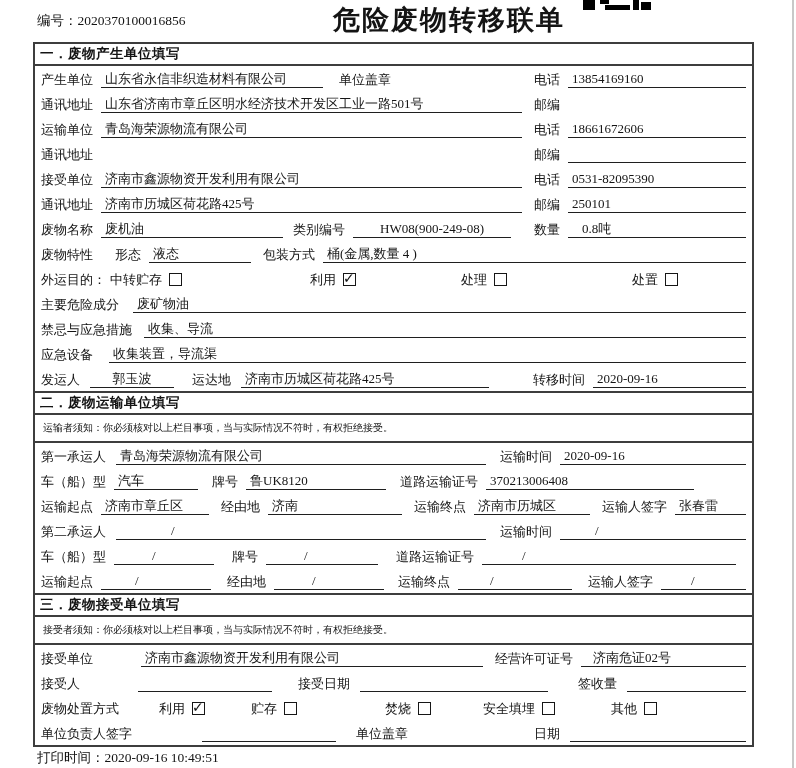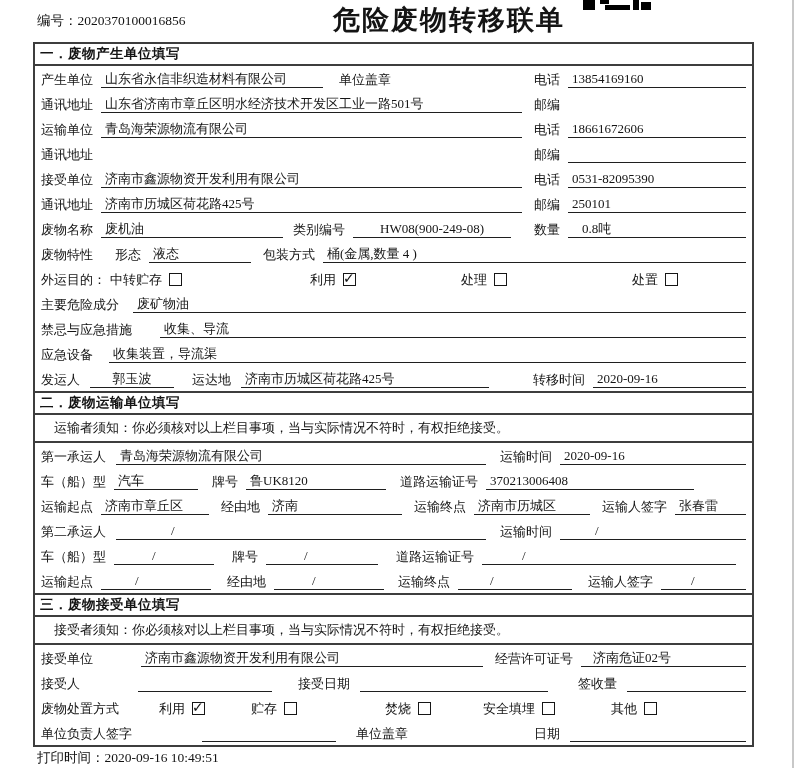--- a/index.html
+++ b/index.html
@@ -21,21 +21,21 @@
   .qr{position:absolute;left:583px;top:0;width:68px;height:10px}
   .qr i{position:absolute;background:#000;display:block}
   
   .tbl{position:absolute;left:33px;top:42px;width:721px;border:2px solid #3d3d3d;background:#fff;box-sizing:border-box}
   .sec+.sec{border-top:2px solid #3d3d3d}
   .sec-title{
     height:20px;line-height:20px;padding-left:5px;font-weight:bold;font-size:13.5px;
     font-family:"Liberation Sans","DejaVu Sans",sans-serif;
     border-bottom:2px solid #3d3d3d;letter-spacing:.5px;
   }
-  .note{height:26px;line-height:26px;padding-left:19px;border-bottom:2px solid #3d3d3d;font-size:13px}
+  .note{height:26px;line-height:26px;padding-left:8px;border-bottom:2px solid #3d3d3d;font-size:10px}
   .row{display:flex;align-items:flex-end;height:25px;padding:0 6px 3px 6px;box-sizing:border-box}
   .lbl{white-space:nowrap;line-height:17px;flex:none}
   .u{border-bottom:1px solid #1f1f1f;min-height:17px;line-height:17px;white-space:nowrap;padding:0 4px;box-sizing:border-box;flex:none;overflow:hidden}
   .fx{flex:1 1 auto}
   .sp{flex:1 1 auto}
   .rg{margin-left:auto;width:212px;display:flex;align-items:flex-end;flex:none}
   .rg .lbl{margin-right:8px}
   .rg .u{flex:1}
   .opt{display:flex;align-items:center;line-height:17px}
   .cb{width:11px;height:11px;border:1.5px solid #161616;display:inline-block;margin-left:7px;position:relative;flex:none;box-sizing:content-box}
@@ -157,21 +157,21 @@
         <span class="cb"></span>
       </span>
     </div>
 
     <div class="row">
       <span class="lbl" style="margin-right:14px">主要危险成分</span>
       <span class="u fx">废矿物油</span>
     </div>
 
     <div class="row">
-      <span class="lbl" style="margin-right:28px">禁忌与应急措施</span>
+      <span class="lbl" style="margin-right:12px">禁忌与应急措施</span>
       <span class="u fx">收集、导流</span>
     </div>
 
     <div class="row">
       <span class="lbl" style="margin-right:16px">应急设备</span>
       <span class="u fx">收集装置，导流渠</span>
     </div>
 
     <div class="row">
       <span class="lbl" style="margin-right:10px">发运人</span>

